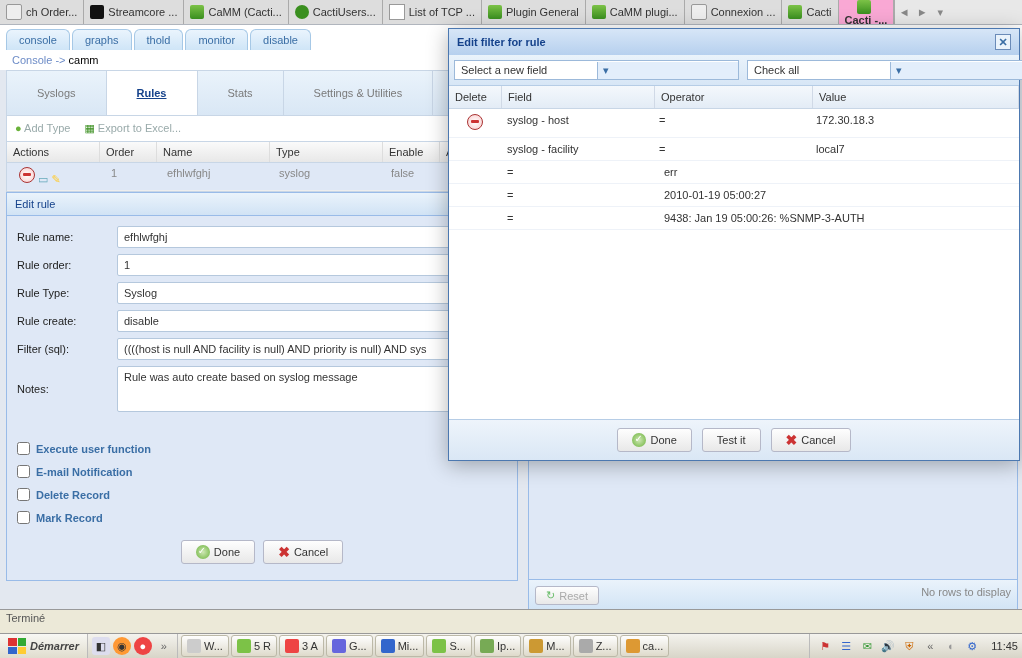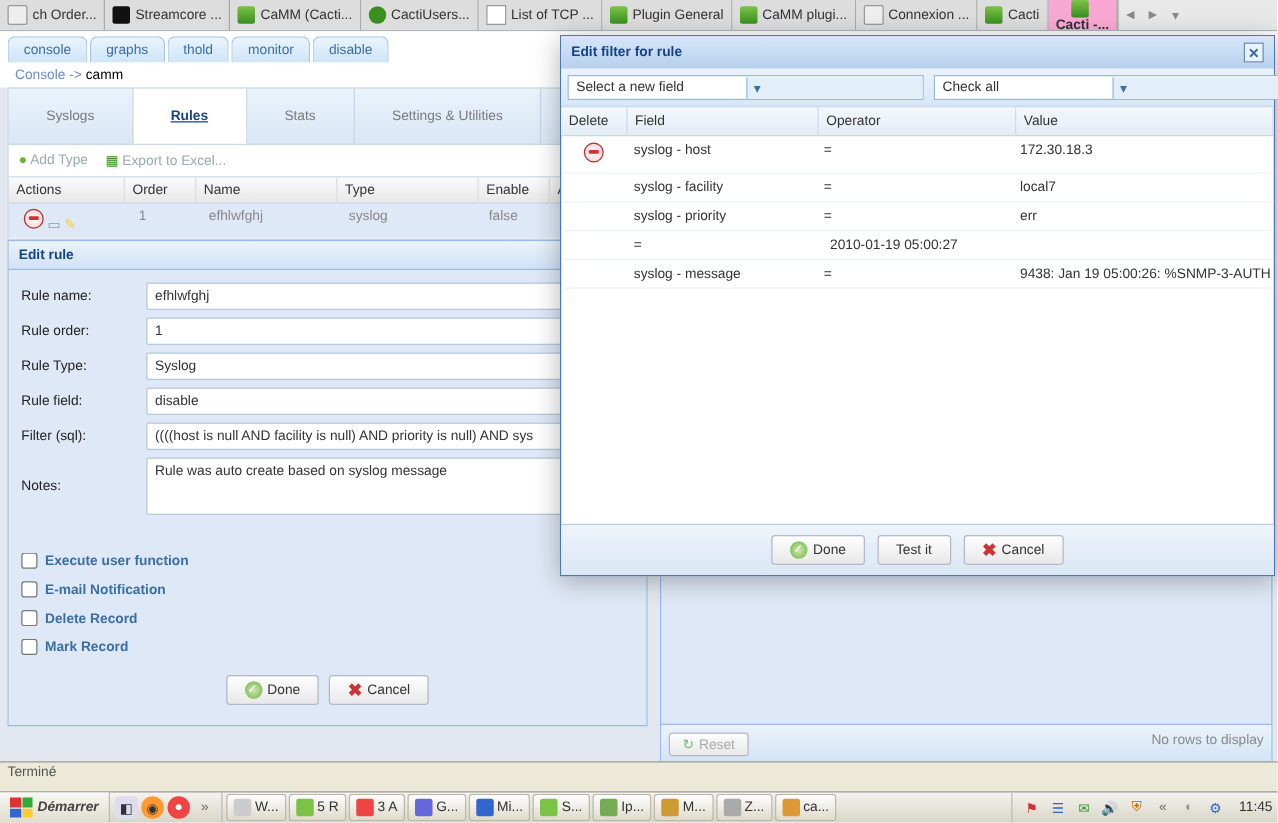--- a/index.html
+++ b/index.html
@@ -26,21 +26,21 @@
 .tool-tabs{display:flex;background:linear-gradient(#eaf3fb,#d9e7f5);border-bottom:1px solid #c8d6e6;}
 .tool-tab{padding:16px 30px;color:#7a7a7a;border-right:1px solid #c8d6e6;}
 .tool-tab.active{color:#15428b;font-weight:bold;background:#fff;text-decoration:underline;}
 .tool-actions{display:flex;gap:14px;padding:6px 8px;border-bottom:1px solid #c8d6e6;background:#fff;color:#9aa;}
 .grid-head{display:flex;background:linear-gradient(#fafafa,#e8e8e8);border-bottom:1px solid #c8d6e6;}
 .gh-cell{padding:4px 6px;border-right:1px solid #ddd;}
 .grid-row{display:flex;padding:4px 6px;color:#888;border-bottom:1px solid #eee;background:#dfe8f6;}
 .gr-cell{padding:0 6px;}
 
 .panel{border:1px solid #99bbe8;margin:0 6px 6px 6px;}
-.panel-head{background:linear-gradient(#eaf3fb,#d1e3f5);padding:5px 8px;color:#15428b;font-weight:bold;border-bottom:1px solid #99bbe8;}
+.panel-head{background:linear-gradient(#eaf3fb,#d1e3f5);padding:5px 8px;color:#15428b;font-weight:normal;border-bottom:1px solid #99bbe8;}
 .panel-body{padding:10px;background:#dfe8f6;}
 .form-row{display:flex;align-items:center;margin-bottom:6px;}
 .form-row label{width:100px;color:#222;}
 .form-row .fld{flex:1;background:#fff;border:1px solid #b5c8dd;padding:4px 6px;border-radius:2px;}
 .check-row{display:flex;align-items:center;margin:10px 0;color:#3a6ea5;font-weight:bold;gap:6px;}
 .check-row input{margin:0;}
 .btnbar{display:flex;gap:8px;justify-content:center;padding:6px;}
 .btn{display:flex;align-items:center;gap:4px;background:linear-gradient(#fefefe,#e8e8e8);border:1px solid #b5b8c8;border-radius:3px;padding:3px 14px;color:#333;}
 
 .right-grey{position:absolute;left:528px;top:54px;width:488px;height:556px;background:#dfe8f6;border:1px solid #99bbe8;}
@@ -193,21 +193,21 @@
       </div>
     <div class="form-row">
         <label>Rule order:</label>
         <div class="fld">1</div>
       </div>
     <div class="form-row">
         <label>Rule Type:</label>
         <div class="fld">Syslog</div>
       </div>
     <div class="form-row">
-        <label>Rule field:</label>
+        <label>Rule create:</label>
         <div class="fld">disable</div>
       </div>
     <div class="form-row">
         <label>Filter (sql):</label>
         <div class="fld">((((host is null AND facility is null) AND priority is null) AND sys</div>
       </div>
     <div class="form-row">
         <label>Notes:</label>
         <div class="fld" style="height:36px">Rule was auto create based on syslog message</div>
       </div>
@@ -280,32 +280,30 @@
         <div class="fc val">172.30.18.3</div>
       </div>
     <div class="frow">
         <div class="fc del"></div>
         <div class="fc fld">syslog - facility</div>
         <div class="fc op">=</div>
         <div class="fc val">local7</div>
       </div>
     <div class="frow">
         <div class="fc del"></div>
-        <div class="fc fld">syslog - priority</div>
         <div class="fc op">=</div>
         <div class="fc val">err</div>
       </div>
     <div class="frow">
         <div class="fc del"></div>
         <div class="fc op">=</div>
         <div class="fc val">2010-01-19 05:00:27</div>
       </div>
     <div class="frow">
         <div class="fc del"></div>
-        <div class="fc fld">syslog - message</div>
         <div class="fc op">=</div>
         <div class="fc val">9438: Jan 19 05:00:26: %SNMP-3-AUTH</div>
       </div>
   </div>
   <div class="modal-foot">
     <div class="btn">
         <span class="ic-ok"></span>
         <span>Done</span>
       </div>
     <div class="btn">

